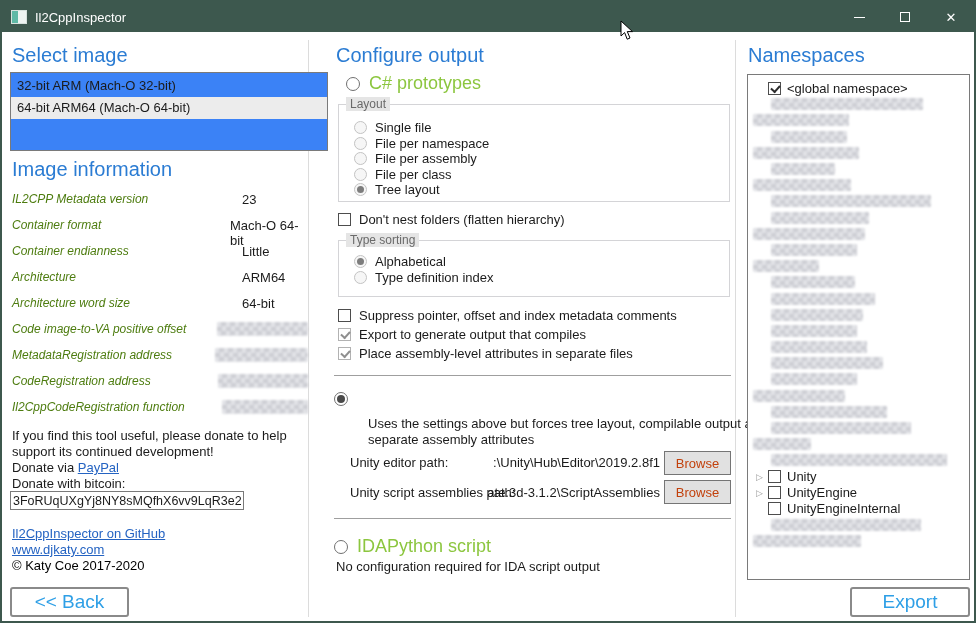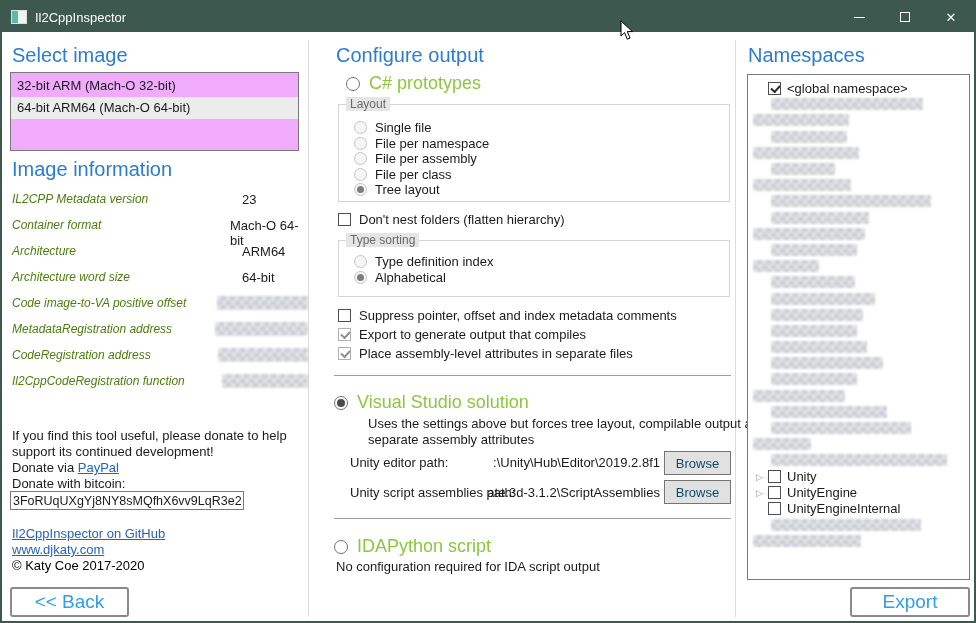--- a/index.html
+++ b/index.html
@@ -14,21 +14,21 @@
   .glyph-max{width:10px;height:10px;border:1px solid #fff;box-sizing:border-box;}
   .glyph-close{font-size:13px;line-height:1;}
   
   .content{position:absolute;left:0;top:30px;right:0;bottom:0;background:#fff;}
   .vsep{position:absolute;top:8px;bottom:4px;width:1px;background:#dcdcdc;}
   .sep-left{left:306px;}
   .sep-right{left:733px;}
   .hdr{position:absolute;font-size:20px;color:#2b7cd3;}
   .body-text{font-size:13px;color:#1b1b1b;}
   
-  .listbox{position:absolute;left:8px;top:40px;width:289px;height:79px;border:1px solid #7a7a7a;box-sizing:border-box;background:#f0abfc;padding-top:2px;}
+  .listbox{position:absolute;left:8px;top:40px;width:318px;height:79px;border:1px solid #7a7a7a;box-sizing:border-box;background:#3b82f6;padding-top:2px;}
   .list-item{height:22px;line-height:22px;padding-left:6px;font-size:13px;color:#1b1b1b;}
   .list-item.selected{background:#ececec;}
   .info-rows{position:absolute;left:10px;top:160px;width:296px;}
   .info-row{display:flex;height:26px;align-items:flex-start;}
   .info-row .lbl{width:230px;font-size:12px;color:#4d7c0f;font-style:italic;}
   .redacted{display:inline-block;height:14px;background:repeating-conic-gradient(#cdced4 0% 25%,#e2e3e7 0% 50%) 0 0/9px 9px;filter:blur(1.1px);border-radius:1px;}
   .donate{position:absolute;left:10px;top:396px;width:302px;font-size:13px;color:#1b1b1b;line-height:16px;}
   a.link{color:#2463c2;text-decoration:underline;}
   .btc-input{position:absolute;left:8px;top:459px;width:228px;height:17px;border:1px solid #7a7a7a;font-size:12.5px;font-family:"Liberation Sans",sans-serif;color:#1b1b1b;padding:0 2px;}
   .links-block{position:absolute;left:10px;top:494px;font-size:13px;line-height:16px;}
@@ -49,21 +49,21 @@
   .section-label{font-size:18px;color:#8cc63f;}
   .groupbox{position:absolute;border:1px solid #d4d4d7;box-sizing:border-box;}
   .group-title{position:absolute;top:-8px;left:7px;background:#e5e5e5;padding:0 4px;font-size:12px;color:#6a6a6a;}
   .opt-rows{padding:15px 0 0 15px;}
   .opt-row{height:15.5px;display:flex;align-items:center;gap:8px;font-size:13px;color:#1b1b1b;}
   .cb-row{position:absolute;display:flex;align-items:center;gap:8px;font-size:13px;color:#1b1b1b;}
   .divider{position:absolute;left:332px;width:397px;height:1px;background:#9f9f9f;}
   .desc{position:absolute;font-size:13px;color:#1b1b1b;line-height:16px;}
   .path-label{position:absolute;font-size:13px;color:#1b1b1b;}
   .path-value{position:absolute;font-size:13px;color:#1b1b1b;text-align:right;white-space:nowrap;overflow:hidden;}
-  .browse-btn{position:absolute;width:67px;height:24px;background:#e1e1e1;border:1px solid #757575;font-size:13px;color:#0c4a6e;display:flex;align-items:center;justify-content:center;box-sizing:border-box;}
+  .browse-btn{position:absolute;width:67px;height:24px;background:#e1e1e1;border:1px solid #757575;font-size:13px;color:#c2410c;display:flex;align-items:center;justify-content:center;box-sizing:border-box;}
   
   .ns-box{position:absolute;left:745px;top:42px;width:223px;height:506px;border:1px solid #7a7a7a;box-sizing:border-box;background:#fff;padding-top:5px;overflow:hidden;}
   .ns-row{height:16.2px;display:flex;align-items:center;font-size:13px;color:#1b1b1b;}
   .ns-row .expander{width:15px;flex:none;color:#9a9a9a;font-size:9px;text-align:left;padding-left:3px;box-sizing:border-box;}
   .ns-row .expander.has::before{content:"\25B7";}
   .ns-row .ns-label{margin-left:6px;}
   .ns-row .cb{margin-left:0;}
   
   .cursor{position:absolute;left:618px;top:-12px;pointer-events:none;}
 </style>
@@ -102,20 +102,24 @@
     <div class="info-rows" id="info-rows">
         <div class="info-row">
           <span class="lbl">IL2CPP Metadata version</span>
           <span class="body-text">23</span>
         </div>
         <div class="info-row">
           <span class="lbl">Container format</span>
           <span class="body-text">Mach-O 64-bit</span>
         </div>
         <div class="info-row">
+          <span class="lbl">Container endianness</span>
+          <span class="body-text">Little</span>
+        </div>
+        <div class="info-row">
           <span class="lbl">Architecture</span>
           <span class="body-text">ARM64</span>
         </div>
         <div class="info-row">
           <span class="lbl">Architecture word size</span>
           <span class="body-text">64-bit</span>
         </div>
         <div class="info-row">
           <span class="lbl">Code image-to-VA positive offset</span>
           <span class="redacted" style="width: 102px;"></span>
@@ -184,26 +188,26 @@
 
     <div class="cb-row" style="left:336px;top:180px;">
       <span class="cb" id="flatten-cb"></span>
       <span>Don't nest folders (flatten hierarchy)</span>
     </div>
 
     <div class="groupbox" style="left:336px;top:208px;width:392px;height:57px;">
       <span class="group-title">Type sorting</span>
       <div class="opt-rows" id="sorting-options" style="padding-top:13px;">
           <div class="opt-row">
-            <span class="radio dis"></span>
-            <span>Type definition index</span>
-          </div>
-          <div class="opt-row">
             <span class="radio dis sel"></span>
             <span>Alphabetical</span>
+          </div>
+          <div class="opt-row">
+            <span class="radio dis"></span>
+            <span>Type definition index</span>
           </div>
         </div>
     </div>
 
     <div id="mid-checkboxes">
         <div class="cb-row" style="left: 336px; top: 276px; position: absolute;">
           <span class="cb"></span>
           <span>Suppress pointer, offset and index metadata comments</span>
         </div>
         <div class="cb-row" style="left: 336px; top: 295px; position: absolute;">
@@ -213,21 +217,20 @@
         <div class="cb-row" style="left: 336px; top: 314px; position: absolute;">
           <span class="cb dis checked"></span>
           <span>Place assembly-level attributes in separate files</span>
         </div>
       </div>
 
     <div class="divider" style="top:343px;"></div>
 
     <div class="section-row" style="left:332px;top:360px;">
       <span class="radio sel"></span>
-      <span class="section-label">Visual Studio solution</span>
     </div>
     <div class="desc" style="left:334px;top:384px;width:412px;margin-left:32px;">Uses the settings above but forces tree layout, compilable output and separate assembly attributes</div>
 
     <div class="path-label" style="left:348px;top:423px;">Unity editor path:</div>
     <div class="path-value" style="left:338px;top:423px;width:320px;">:\Unity\Hub\Editor\2019.2.8f1</div>
     <div class="browse-btn" style="left:662px;top:419px;">Browse</div>
 
     <div class="path-label" style="left:348px;top:453px;">Unity script assemblies path:</div>
     <div class="path-value" style="left:338px;top:453px;width:320px;">ate.3d-3.1.2\ScriptAssemblies</div>
     <div class="browse-btn" style="left:662px;top:448px;">Browse</div>

